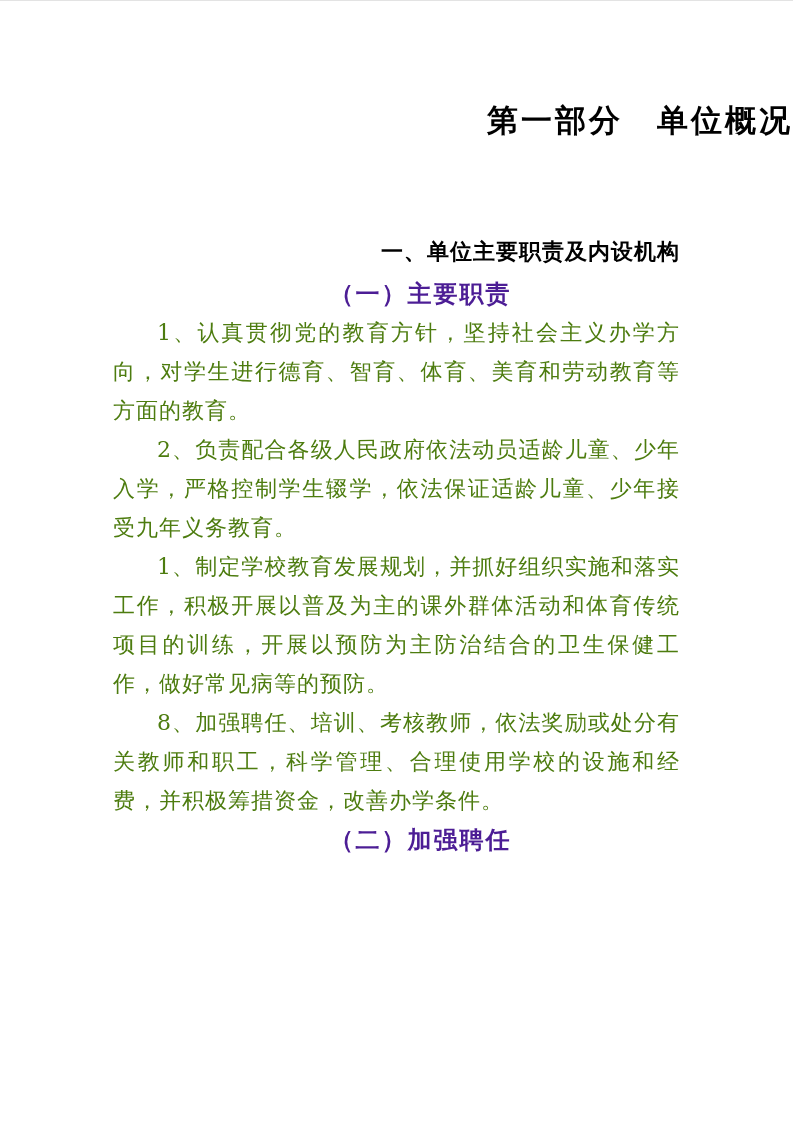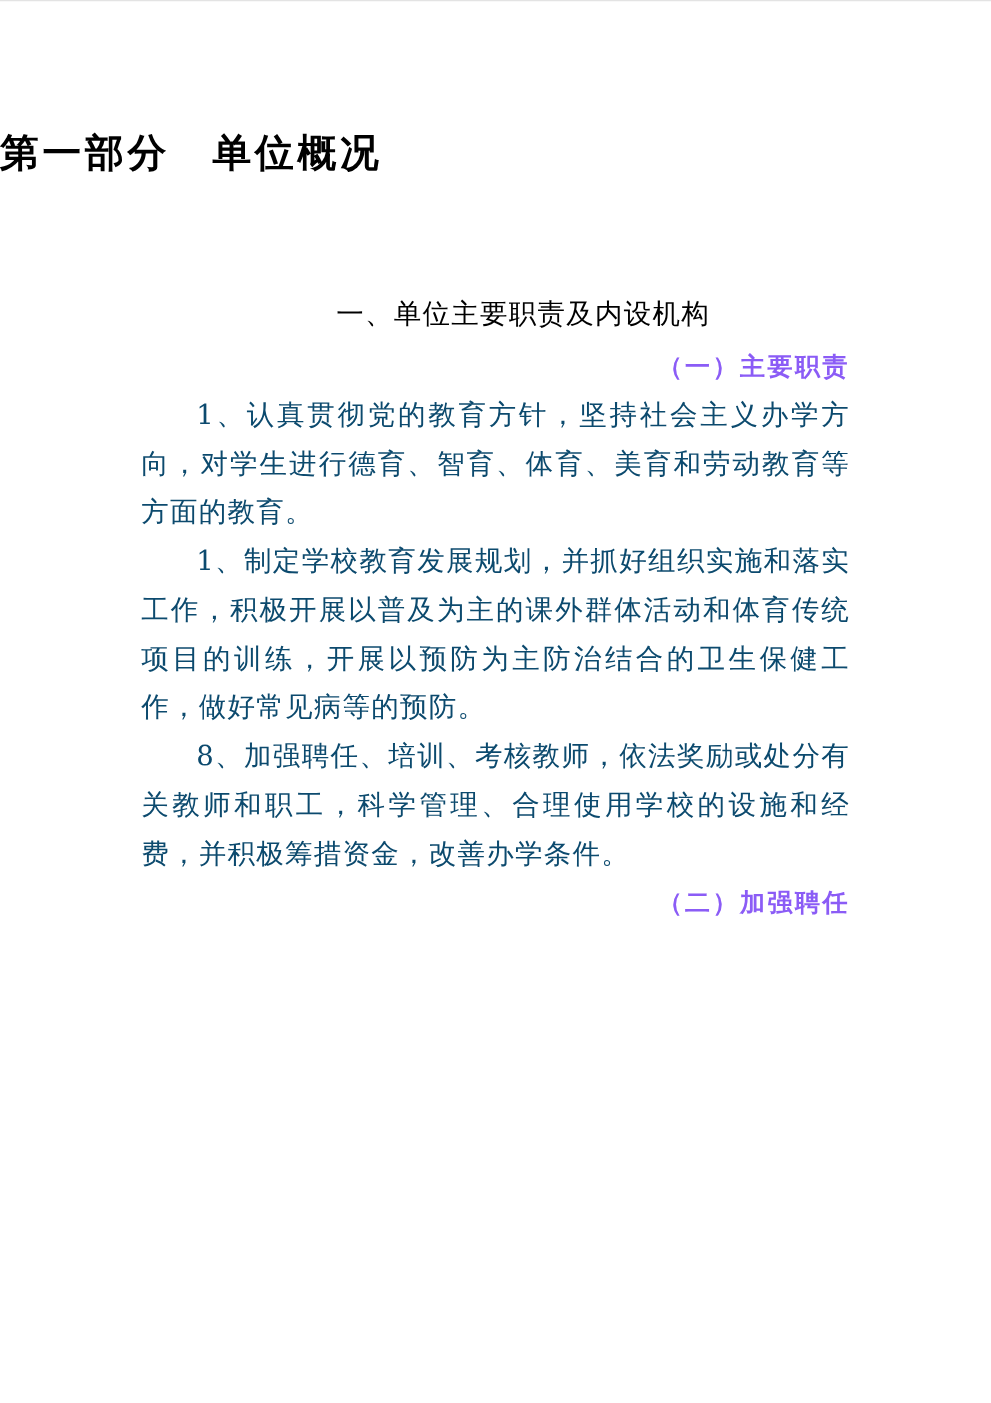--- a/index.html
+++ b/index.html
@@ -15,80 +15,81 @@
     background: #ffffff;
     color: #111111;
     overflow: hidden;
     border-top: 1px solid #e3e3e3;
     box-sizing: border-box;
     font-family: "DejaVu Serif", serif;
   }
   .doc-title {
     margin: 0;
     padding-top: 101px;
-    text-align: left;
+    text-align: right;
     font-size: 31px;
     line-height: 42px;
     font-weight: 700;
     letter-spacing: 3px;
     color: #000000;
-    font-family: Liberation Sans, sans-serif;
+    font-family: Liberation Mono, monospace;
   }
   .content {
     margin: 86px 113px 0 113px;
     font-size: 22px;
     line-height: 39px;
     text-align: justify;
     color: #161616;
   }
   .sec-heading {
     margin: 0;
     font-size: 22px;
     line-height: 44px;
-    font-weight: 400;
+    font-weight: 700;
     text-indent: 2em;
     letter-spacing: 1px;
     color: #000000;
     font-family: "DejaVu Sans", "Liberation Sans", sans-serif;
-    text-align: center;
+    text-align: right;
   }
   .sub-heading {
     margin: 0;
-    font-size: 20px;
+    font-size: 24px;
     line-height: 39px;
     font-weight: 700;
     text-indent: 2em;
     letter-spacing: 2px;
-    color: #8b5cf6;
+    color: #4c1d95;
     font-family: "DejaVu Serif", serif;
-    text-align: right;
+    text-align: center;
   }
   .body-para {
     margin: 0;
     text-indent: 2em;
     letter-spacing: 1px;
     word-break: break-all;
-    color: #0c4a6e;
+    color: #4d7c0f;
   }
 </style>
 </head>
 <body>
 
 <div class="page">
 
   <h1 class="doc-title">第一部分　单位概况</h1>
 
   <div class="content">
 
     <h2 class="sec-heading">一、单位主要职责及内设机构</h2>
 
     <h3 class="sub-heading">（一）主要职责</h3>
 
     <p class="body-para">1、认真贯彻党的教育方针，坚持社会主义办学方向，对学生进行德育、智育、体育、美育和劳动教育等方面的教育。</p>
 
+    <p class="body-para">2、负责配合各级人民政府依法动员适龄儿童、少年入学，严格控制学生辍学，依法保证适龄儿童、少年接受九年义务教育。</p>
 
     <p class="body-para">1、制定学校教育发展规划，并抓好组织实施和落实工作，积极开展以普及为主的课外群体活动和体育传统项目的训练，开展以预防为主防治结合的卫生保健工作，做好常见病等的预防。</p>
 
 
     <p class="body-para">8、加强聘任、培训、考核教师，依法奖励或处分有关教师和职工，科学管理、合理使用学校的设施和经费，并积极筹措资金，改善办学条件。</p>
 
     <h3 class="sub-heading">（二）加强聘任</h3>
 
   </div>
 </div>

